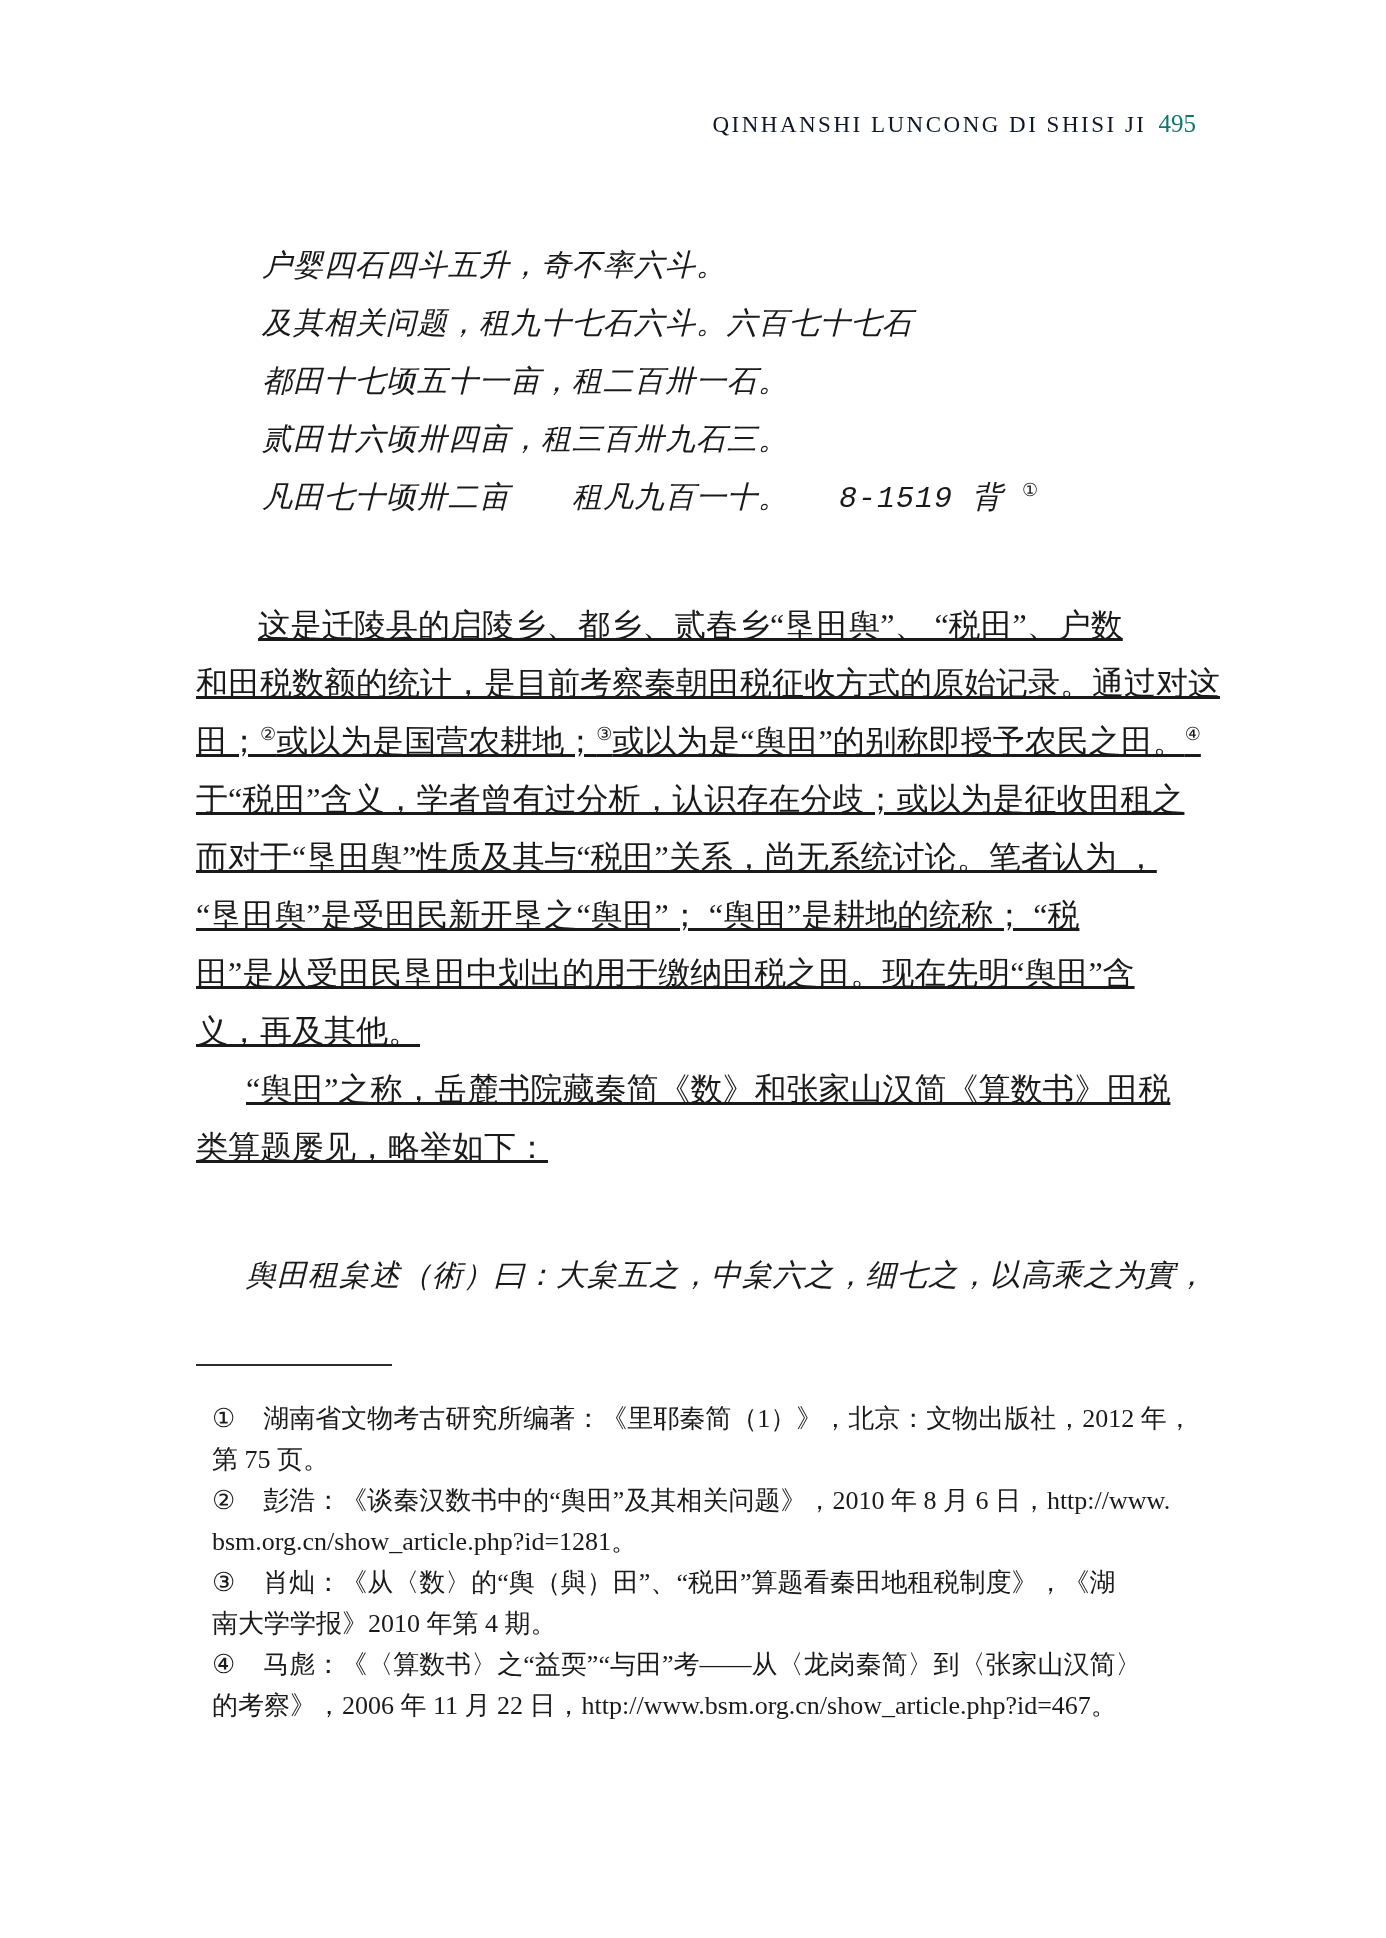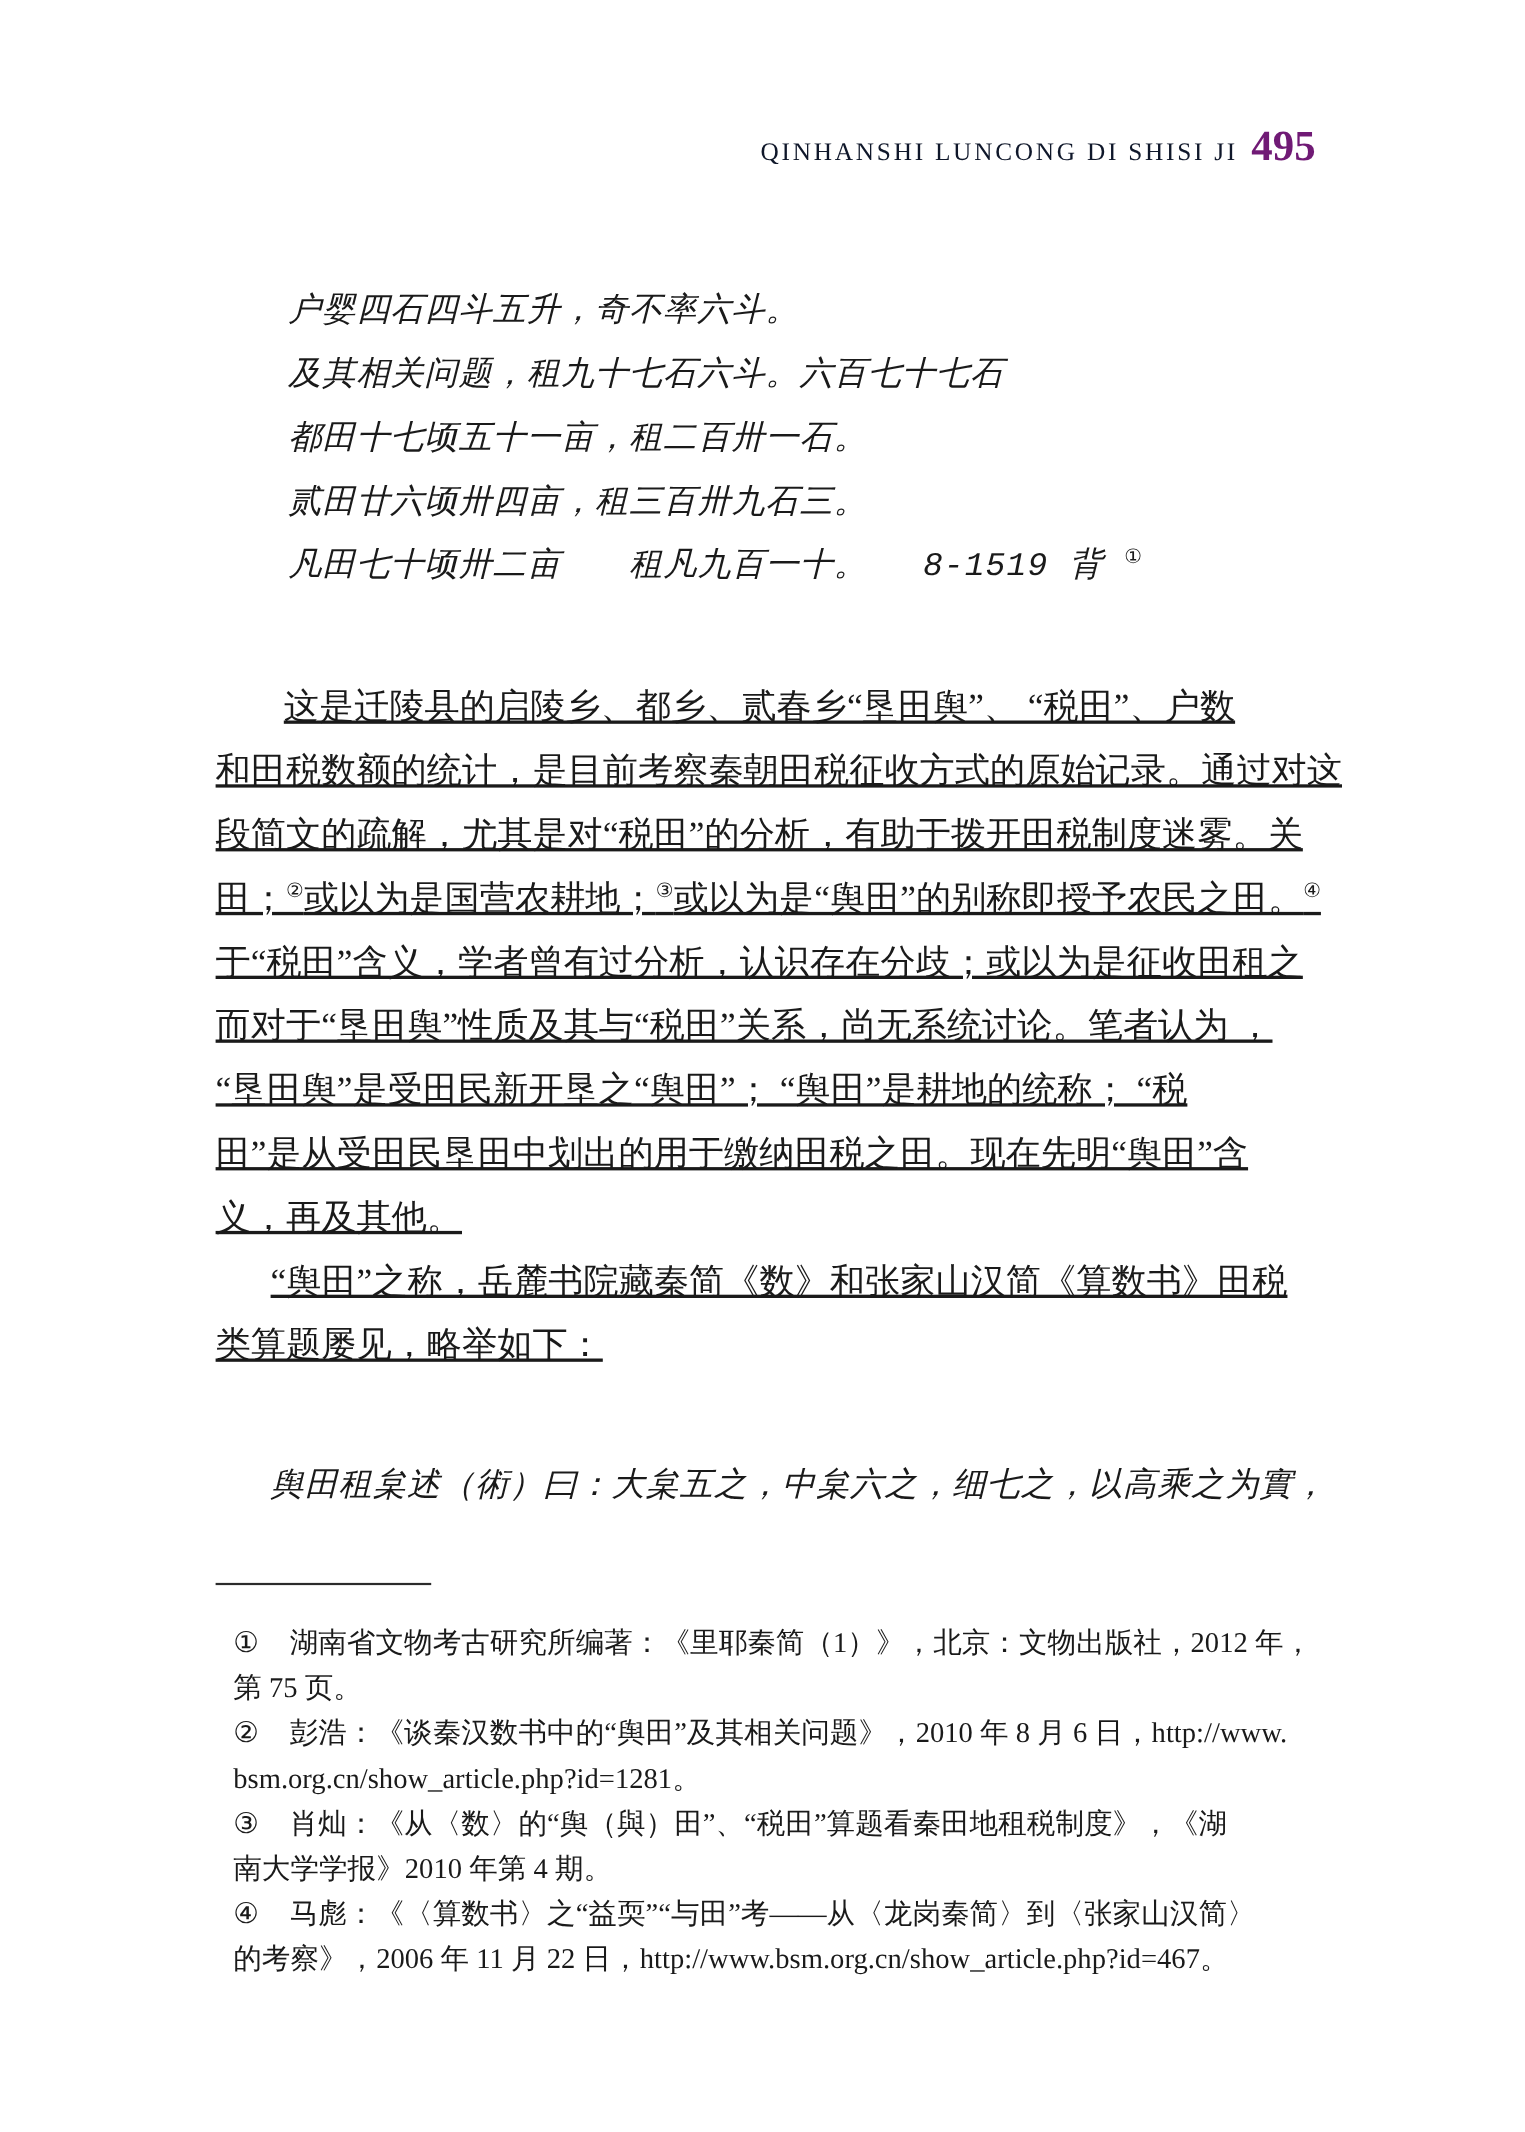--- a/index.html
+++ b/index.html
@@ -8,21 +8,21 @@
     background: #ffffff;
     color: #1a1a1a;
     font-family: "Liberation Serif", "DejaVu Serif", serif;
     position: relative;
     overflow: hidden;
   }
   .content { position: absolute; left: 196px; top: 0; width: 1000px; }
 
   .header { padding-top: 110px; text-align: right; white-space: nowrap; }
   .journal { color: #0f172a; font-size: 23px; letter-spacing: 2.5px; }
-  .pagenum { color: #701a75; font-size: 39px; margin-left: 12px; font-weight: bold; }
+  .pagenum { color: #0f766e; font-size: 25px; margin-left: 12px; }
 
   .slip-quote { margin-top: 100px; padding-left: 66px; font-family: Liberation Mono, monospace; }
   .q-line {
     font-size: 30px; line-height: 58px;
     font-style: italic; white-space: nowrap;
     letter-spacing: 1px;
   }
 
   .para { margin-top: 68px; text-decoration: underline; }
   .para2 { margin-top: 0; }
@@ -63,21 +63,20 @@
       <div class="q-line">户婴四石四斗五升，奇不率六斗。</div>
       <div class="q-line">及其相关问题，租九十七石六斗。六百七十七石</div>
       <div class="q-line">都田十七顷五十一亩，租二百卅一石。</div>
       <div class="q-line">贰田廿六顷卅四亩，租三百卅九石三。</div>
       <div class="q-line"><span>凡田七十顷卅二亩　　租凡九百一十。　 8-1519 背 </span><span class="sup">①</span></div>
     </div>
 
     <div class="para">
       <div class="b-line indent">这是迁陵县的启陵乡、都乡、贰春乡“垦田舆”、 “税田”、户数</div>
       <div class="b-line">和田税数额的统计，是目前考察秦朝田税征收方式的原始记录。通过对这</div>
-      <div class="b-line">段简文的疏解，尤其是对“税田”的分析，有助于拨开田税制度迷雾。关</div>
       <div class="b-line"><span>田；</span><span class="sup">②</span><span>或以为是国营农耕地；</span><span class="sup">③</span><span>或以为是“舆田”的别称即授予农民之田。</span><span class="sup">④</span></div>
       <div class="b-line">于“税田”含义，学者曾有过分析，认识存在分歧；或以为是征收田租之</div>
       <div class="b-line">而对于“垦田舆”性质及其与“税田”关系，尚无系统讨论。笔者认为 ，</div>
       <div class="b-line">“垦田舆”是受田民新开垦之“舆田”； “舆田”是耕地的统称； “税</div>
       <div class="b-line">田”是从受田民垦田中划出的用于缴纳田税之田。现在先明“舆田”含</div>
       <div class="b-line">义，再及其他。</div>
     </div>
 
     <div class="para para2">
       <div class="b-line indent-sm">“舆田”之称，岳麓书院藏秦简《数》和张家山汉简《算数书》田税</div>

